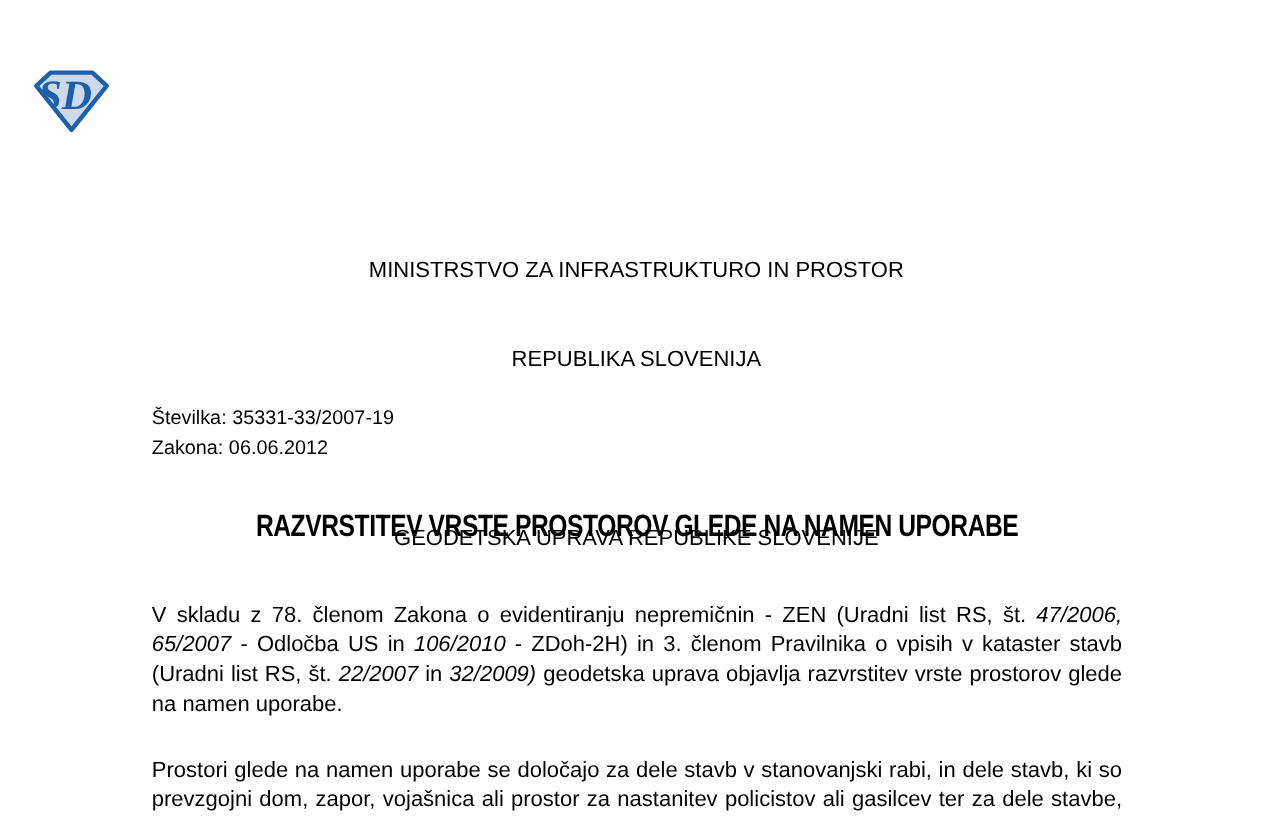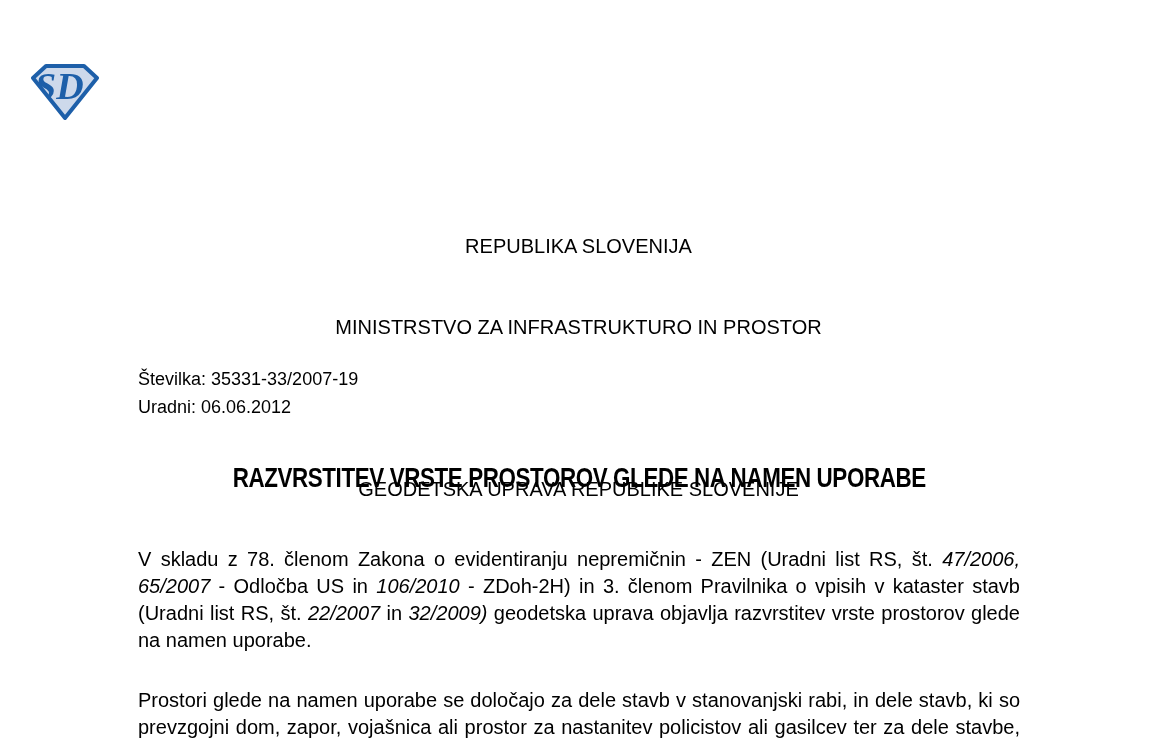--- a/index.html
+++ b/index.html
@@ -84,29 +84,29 @@
         <polygon points="2,15 15,3 53,3 66,15 34,55"></polygon>
       </clipPath>
     </defs>
     <polygon points="2,15 15,3 53,3 66,15 34,55" fill="#cdd9eb" stroke="#1d5fa9" stroke-width="4" stroke-linejoin="round"></polygon>
     <g clip-path="url(#shieldClip)">
       <text x="4" y="36" font-family="Liberation Serif, DejaVu Serif, serif" font-size="38" font-weight="bold" font-style="italic" fill="#1d5fa9">SD</text>
     </g>
   </svg>
 
   <div class="org-header">
+    <div>MINISTRSTVO ZA INFRASTRUKTURO IN PROSTOR</div>
     <div>REPUBLIKA SLOVENIJA</div>
-    <div>MINISTRSTVO ZA INFRASTRUKTURO IN PROSTOR</div>
     <div class="spacer"></div>
     <div>GEODETSKA UPRAVA REPUBLIKE SLOVENIJE</div>
   </div>
 
   <div class="doc-meta">
     <div><span>Številka:</span> <span>35331-33/2007-19</span></div>
-    <div><span>Uradni:</span> <span>06.06.2012</span></div>
+    <div><span>Zakona:</span> <span>06.06.2012</span></div>
   </div>
 
   <div class="doc-title">
     <span class="squeeze">RAZVRSTITEV VRSTE PROSTOROV GLEDE NA NAMEN UPORABE</span>
   </div>
 
   <div class="body-par par-1"><span>V skladu z 78. členom Zakona o evidentiranju nepremičnin - ZEN (Uradni list RS, št. </span><span class="italic">47/2006, 65/2007</span><span> - Odločba US in </span><span class="italic">106/2010</span><span> - ZDoh-2H) in 3. členom Pravilnika o vpisih v kataster stavb (Uradni list RS, št. </span><span class="italic">22/2007</span><span> in </span><span class="italic">32/2009)</span><span> geodetska uprava objavlja razvrstitev vrste prostorov glede na namen uporabe.</span></div>
 
   <div class="body-par par-2">Prostori glede na namen uporabe se določajo za dele stavb v stanovanjski rabi, in dele stavb, ki so prevzgojni dom, zapor, vojašnica ali prostor za nastanitev policistov ali gasilcev ter za dele stavbe, ki so v gostinski rabi.</div>
 

